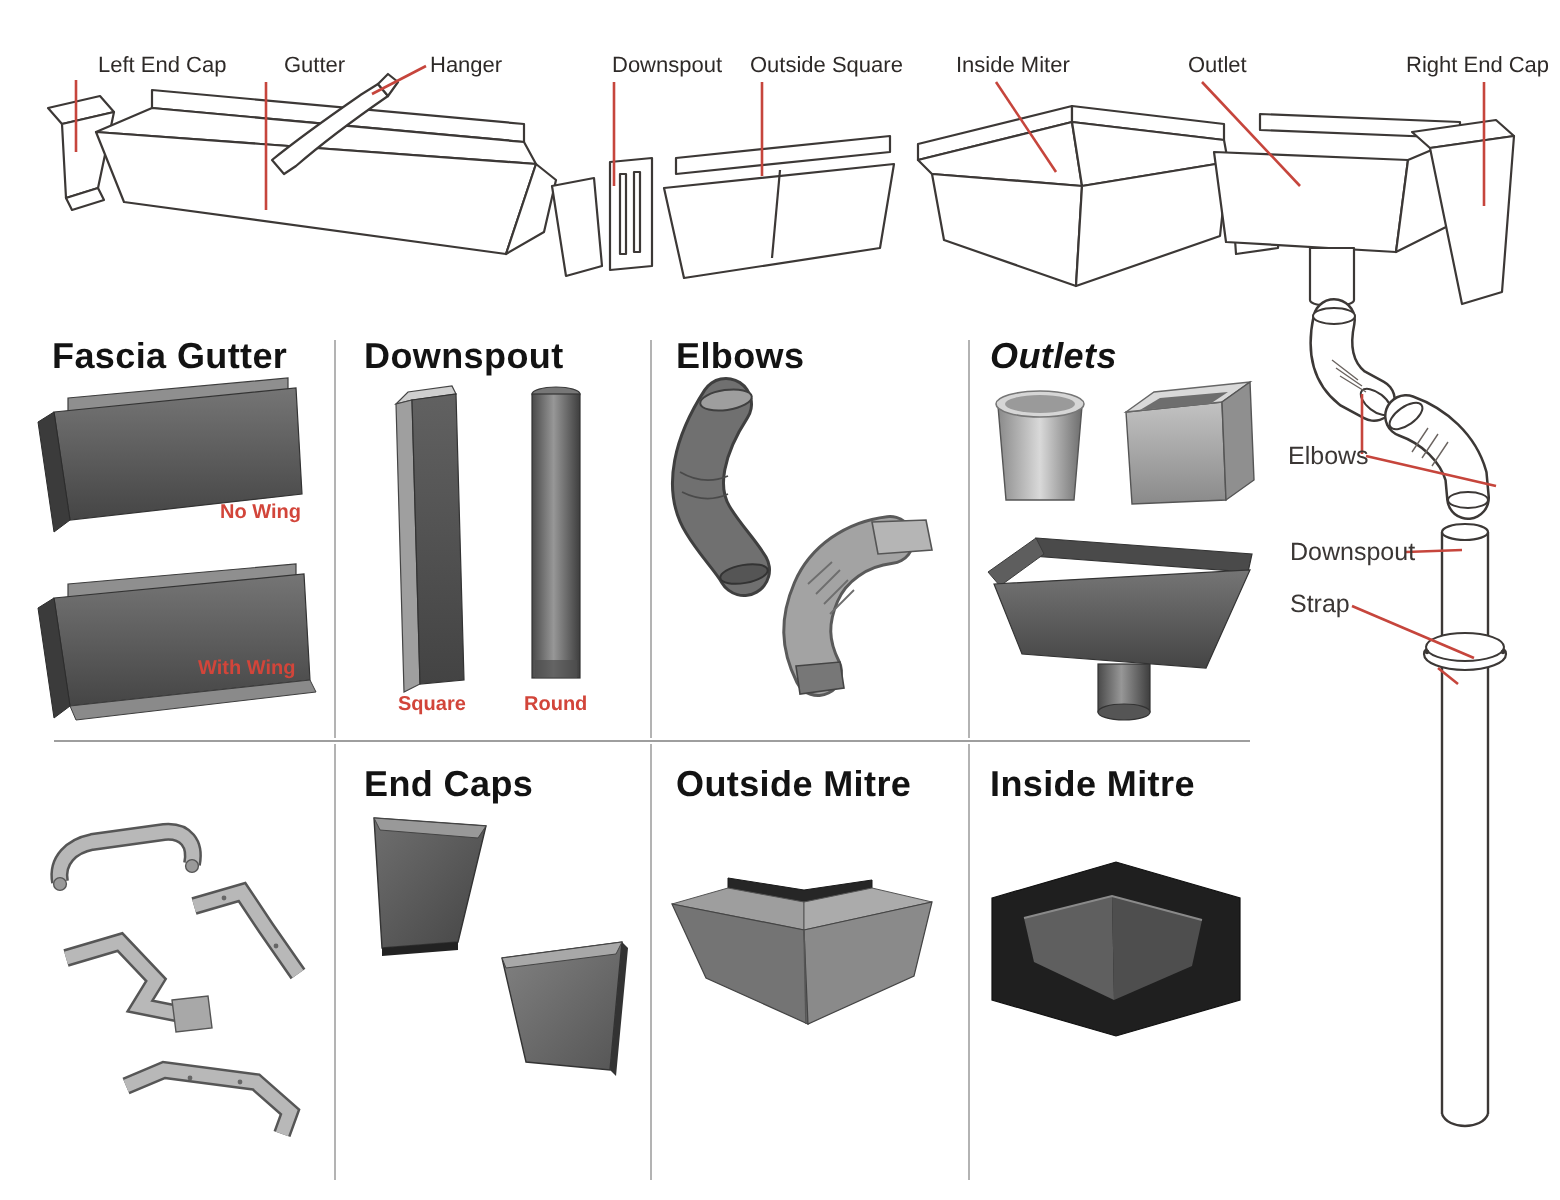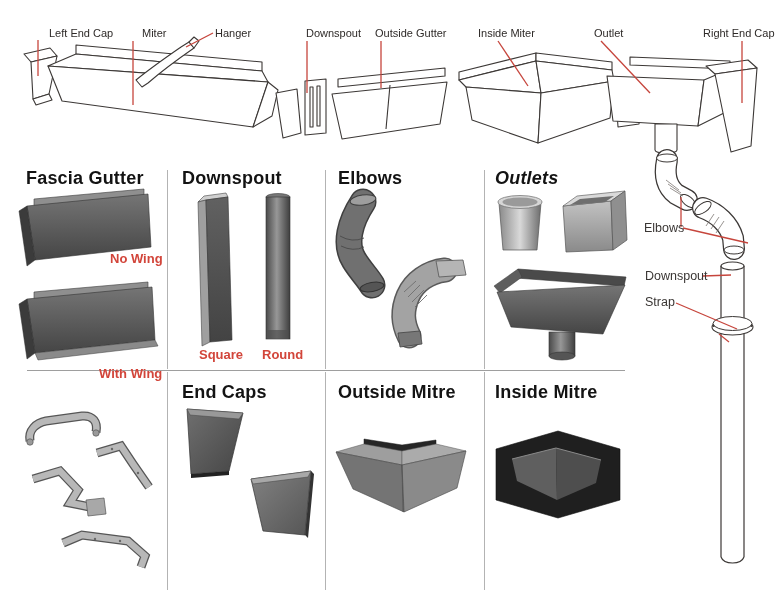--- a/index.html
+++ b/index.html
@@ -3,21 +3,21 @@
 <meta charset="utf-8">
 <style>
   html,body{margin:0;padding:0;background:#fff;}
   #stage{position:relative;width:780px;height:600px;background:#fff;overflow:hidden;
          font-family:"Liberation Sans",sans-serif;}
   #artwork{position:absolute;left:0;top:0;z-index:1;pointer-events:none;}
   .lbl-top{position:absolute;z-index:2;font-size:11px;color:#2e2a28;white-space:nowrap;padding-left:25px;}
   .lbl-side{position:absolute;z-index:2;font-size:12.5px;color:#3a3634;white-space:nowrap;}
   .sec-title{position:absolute;z-index:2;font-weight:bold;font-size:18px;color:var(--ink,#131313);
              white-space:nowrap;letter-spacing:.2px;}
-  .variant{position:absolute;z-index:2;font-weight:bold;font-size:13px;color:var(--red,#d2453a);white-space:nowrap;}
+  .variant{position:absolute;z-index:2;font-weight:bold;font-size:10px;color:var(--red,#d2453a);white-space:nowrap;}
   .vdiv{position:absolute;width:1px;background:var(--divider,#b3b3b3);z-index:0;}
   .hdiv{position:absolute;height:1px;background:#9e9e9e;z-index:0;}
 </style>
 </head>
 <body>
 
 <div id="stage">
 
   <div class="vdiv" style="left:167px;top:170px;height:199px;"></div>
   <div class="vdiv" style="left:325px;top:170px;height:199px;"></div>
@@ -259,38 +259,38 @@
       <g>
         <polygon points="496,449 558,431 620,449 620,500 558,518 496,500" fill="#1f1f1f" stroke="#111" stroke-width=".6"></polygon>
         <polygon points="512,459 556,448 557,500 517,481" fill="#5f5f5f"></polygon>
         <polygon points="556,448 601,460 596,483 557,500" fill="#4e4e4e"></polygon>
         <path d="M512,459 L556,448 L601,460" stroke="#8a8a8a" stroke-width="1" fill="none"></path>
       </g>
     </g>
   </svg>
 
   <div class="lbl-top" style="left:24px;top:27px;">Left End Cap</div>
-  <div class="lbl-top" style="left:117px;top:27px;">Miter</div>
+  <div class="lbl-top" style="left:117px;top:27px;">Gutter</div>
   <div class="lbl-top" style="left:190px;top:27px;text-align:center;">Hanger</div>
   <div class="lbl-top" style="left:281px;top:27px;">Downspout</div>
-  <div class="lbl-top" style="left:350px;top:27px;">Outside Gutter</div>
+  <div class="lbl-top" style="left:350px;top:27px;">Outside Square</div>
   <div class="lbl-top" style="left:453px;top:27px;">Inside Miter</div>
   <div class="lbl-top" style="left:569px;top:27px;">Outlet</div>
   <div class="lbl-top" style="left:678px;top:27px;">Right End Cap</div>
 
   <div class="lbl-side" style="left:644px;top:221px;">Elbows</div>
   <div class="lbl-side" style="left:645px;top:269px;">Downspout</div>
   <div class="lbl-side" style="left:645px;top:295px;">Strap</div>
 
   <div class="sec-title" style="left:26px;top:168px;">Fascia Gutter</div>
   <div class="sec-title" style="left:182px;top:168px;">Downspout</div>
   <div class="sec-title" style="left:338px;top:168px;">Elbows</div>
   <div class="sec-title" style="left:495px;top:168px;font-style:italic;">Outlets</div>
   <div class="sec-title" style="left:182px;top:382px;">End Caps</div>
   <div class="sec-title" style="left:338px;top:382px;">Outside Mitre</div>
   <div class="sec-title" style="left:495px;top:382px;">Inside Mitre</div>
 
   <div class="variant" style="left:110px;top:251px;">No Wing</div>
-  <div class="variant" style="left:99px;top:366px;text-align:right;">With Wing</div>
+  <div class="variant" style="left:99px;top:329px;text-align:right;">With Wing</div>
   <div class="variant" style="left:199px;top:347px;">Square</div>
   <div class="variant" style="left:262px;top:347px;">Round</div>
 
 </div>
 
 </body></html>

